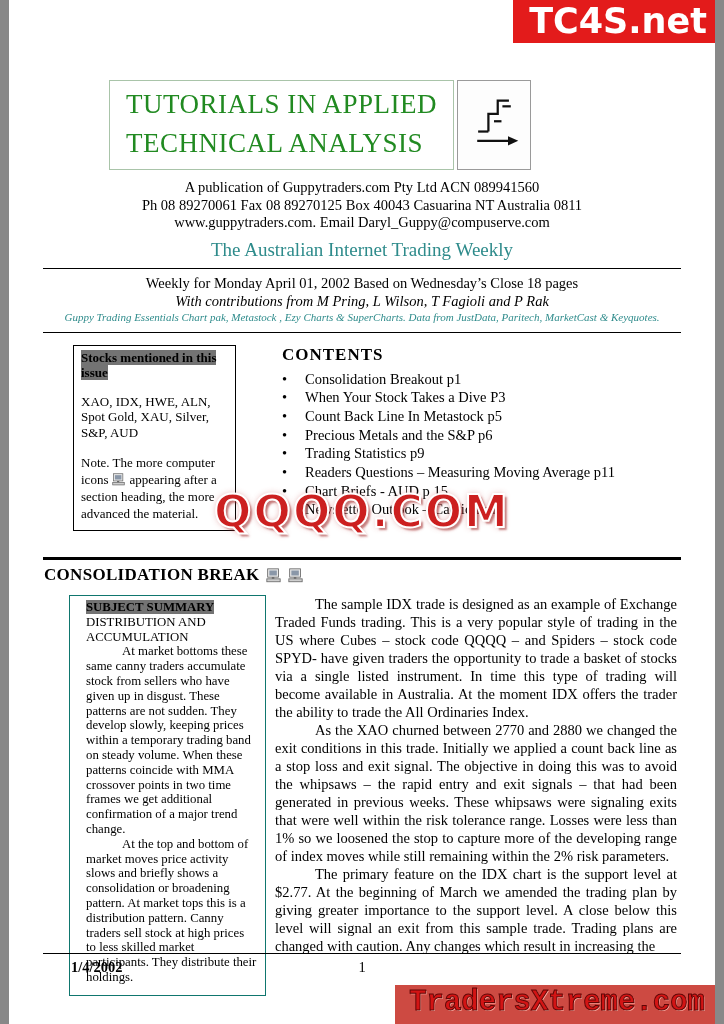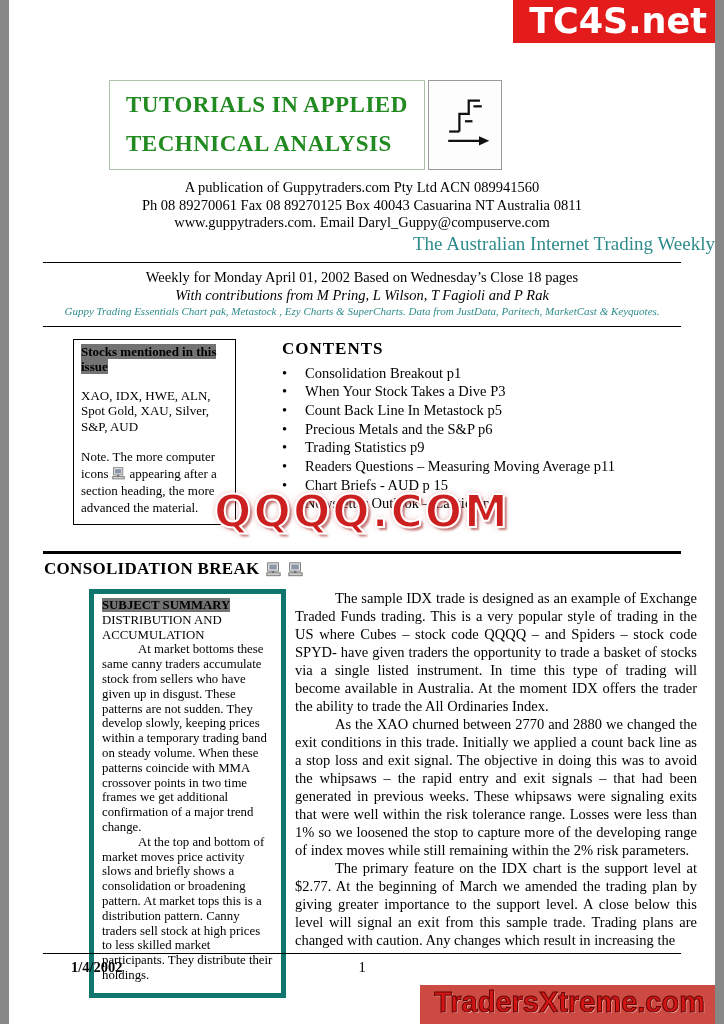--- a/index.html
+++ b/index.html
@@ -21,44 +21,44 @@
   .wm-mid {
     position:absolute; top:486px; left:50%; transform:translateX(-50%); z-index:10;
     font-family:"DejaVu Sans", sans-serif; font-weight:bold;
     font-size:44px; letter-spacing:2px; white-space:nowrap;
     color:#cc2020; -webkit-text-stroke:2px #ffffff;
     text-shadow: 3px 3px 2px rgba(160,40,40,0.55), 0 0 6px rgba(200,80,80,0.45);
   }
   .wm-bottom {
     position:absolute; bottom:0; right:0; z-index:10;
     background:#cd4a42; padding:1px 10px 5px 14px;
-    font-family:Liberation Sans, sans-serif; font-weight:bold;
+    font-family:Liberation Mono, monospace; font-weight:bold;
     font-size:29px; line-height:33px; white-space:nowrap;
     color:#d31414; -webkit-text-stroke:1px #5e0606;
     text-shadow:1px 1px 0 #ffb2a8;
   }
 
   
   .masthead { display:flex; align-items:stretch; margin:80px 0 0 100px; }
   .title-box {
     border:1px solid #a9c4a9; padding:4px 16px 6px 16px;
     display:flex; flex-direction:column; justify-content:center;
   }
   .title-line {
-    font-size:23px; font-weight:bold; color:#218a21;
+    font-size:27px; font-weight:normal; color:#218a21;
     line-height:39px; letter-spacing:0.5px; white-space:nowrap;
   }
   .logo-box {
     border:1px solid #9a9a9a; width:74px; min-height:86px; margin-left:3px;
     display:flex; align-items:center; justify-content:center; background:#fdfdfd;
   }
 
   
   .pub-lines { text-align:center; margin-top:9px; font-size:14.5px; line-height:17.5px; }
-  .subtitle { text-align:right; margin-top:1px; font-size:19px; line-height:22px; color:#2e8b8b; }
+  .subtitle { text-align:center; margin-top:7px; font-size:19px; line-height:22px; color:#2e8b8b; }
 
   hr.thin  { border:none; border-top:1px solid #000; margin:7px 34px 0 34px; }
   hr.thick { border:none; border-top:3px solid #000; margin:26px 34px 0 34px; }
 
   
   .issue-lines { text-align:center; margin-top:5px; }
   .issue-l1 { font-size:14.5px; line-height:18px; }
   .issue-l2 { font-size:14.5px; line-height:18px; font-style:italic; }
   .issue-l3 { font-size:11px;  line-height:15px; font-style:italic; color:#2e8b8b; }
 
@@ -79,22 +79,22 @@
   .contents-list li { display:flex; font-size:14.5px; line-height:16.3px; margin-bottom:2.4px; }
   .contents-list .bullet { width:23px; flex:0 0 23px; }
 
   
   .article-heading {
     display:flex; align-items:center; gap:5px;
     margin:5px 0 0 35px; font-size:17px; font-weight:bold; letter-spacing:0.3px;
   }
   .article-row { display:flex; align-items:flex-start; margin:10px 0 0 60px; }
   .summary-box {
-    width:197px; border:5px solid #0f766e; padding:4px 8px 10px 8px;
-    font-size:12.8px; line-height:14.8px;margin-left:20px;
+    width:197px; border:1px solid #0f766e; padding:4px 8px 10px 16px;
+    font-size:12.8px; line-height:14.8px;
   }
   .summary-sub { text-transform:uppercase; }
   .summary-box p { text-indent:36px; }
   .article-body { width:402px; margin-left:9px; font-size:14.5px; line-height:18px; text-align:justify; }
   .article-body p { text-indent:40px; }
 
   
   .footer-rule { position:absolute; left:34px; right:34px; top:953px; border:none; border-top:1px solid #000; margin:0; }
   .footer-date { position:absolute; top:959px; left:62px; font-size:14.5px; font-weight:bold; }
   .footer-page { position:absolute; top:959px; left:0; right:0; text-align:center; font-size:14.5px; }

